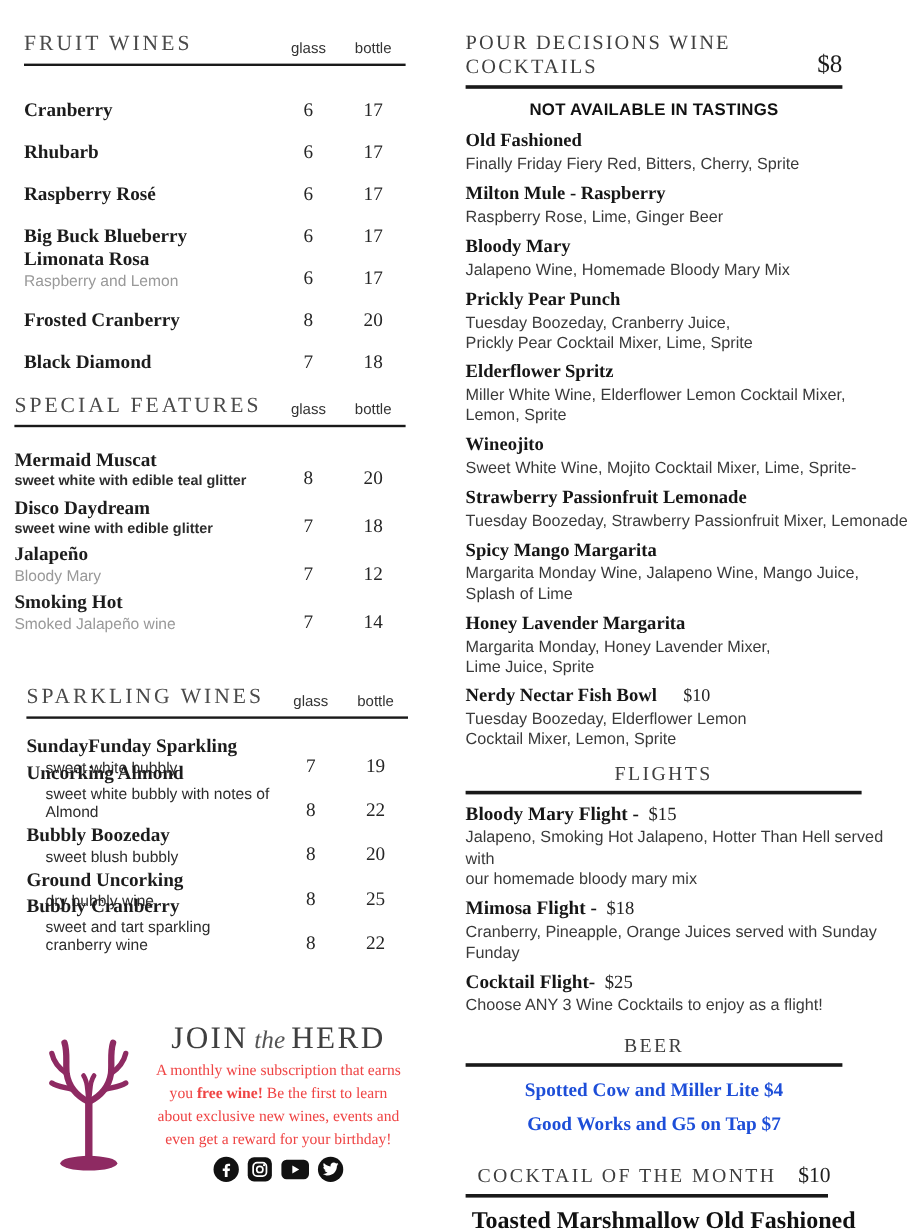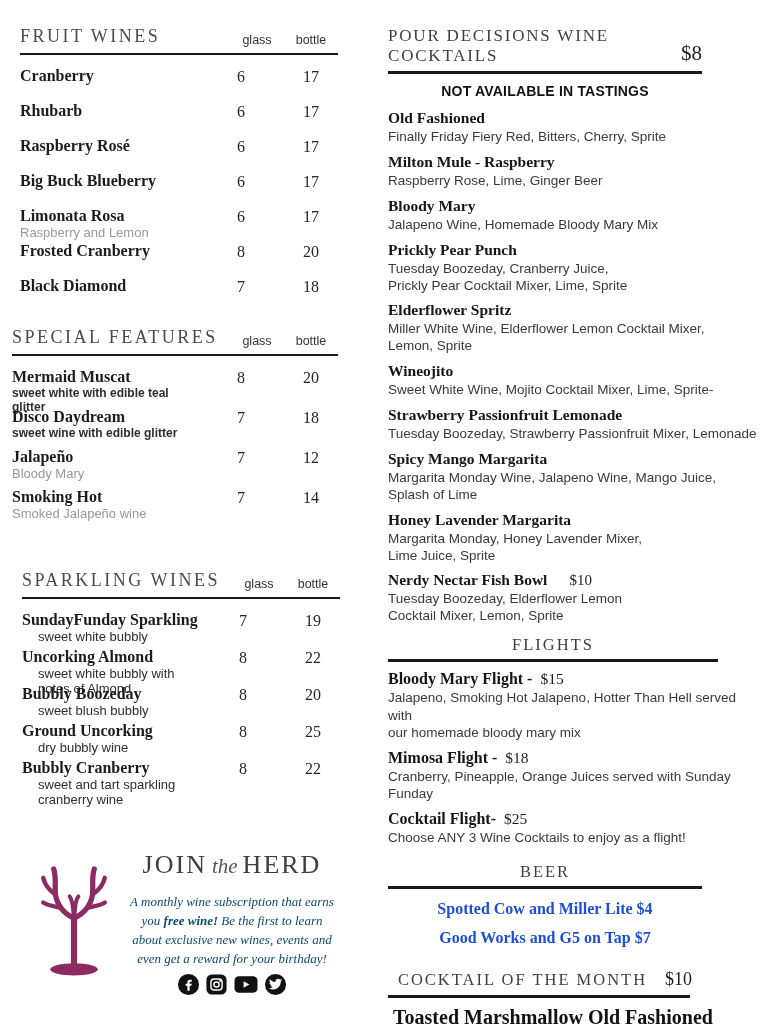--- a/index.html
+++ b/index.html
@@ -14,40 +14,40 @@
   #sec-sparkling{left:22px;top:570px;width:318px;}
   #sec-herd{left:28px;top:850px;width:310px;height:165px;}
   #right-col{position:absolute;left:388px;top:26px;width:372px;}
   
   .sechead{display:flex;align-items:flex-end;padding-bottom:6px;border-bottom:2.5px solid #191919;}
   .sectitle{flex:1;font-family:"Liberation Serif",serif;font-weight:400;font-size:18px;
     letter-spacing:2.5px;color:#4a4a4a;}
   .collab{width:54px;text-align:center;font-size:12.5px;color:#333;}
   
   .rows{margin-top:12px;}
-  .wrow{display:flex;align-items:flex-start;gap:16px;}
+  .wrow{display:flex;align-items:flex-end;}
   #sec-fruit .wrow{height:35px;}
   #sec-special .wrow{height:40px;}
   #sec-sparkling .wrow{height:37px;}
   .wmain{flex:1;}
   .wname{font-family:"Liberation Serif",serif;font-weight:700;font-size:16px;color:#1c1c1c;}
   .wnote{font-size:13px;color:#999;line-height:1.15;margin-top:1px;}
   .wnote.dark{font-size:12px;color:#2d2d2d;font-weight:600;}
   .wnote.sparkle{font-size:13px;color:#2d2d2d;font-weight:400;padding-left:16px;}
   .wglass,.wbottle{width:54px;text-align:center;font-family:"Liberation Serif",serif;
     font-size:16px;color:#262626;padding-top:1px;}
   
   #herd-logo{position:absolute;left:2px;top:2px;}
   .herdtext{margin-left:100px;width:208px;text-align:center;}
   .herdtitle{display:flex;justify-content:center;align-items:baseline;gap:5px;
     font-family:"Liberation Serif",serif;color:#3f3f3f;}
   .herd-caps{font-size:26px;letter-spacing:2px;font-weight:400;}
   .herd-the{font-style:italic;font-size:21px;color:#555;}
   .herdbody{font-family:"Liberation Serif",serif;font-size:13px;line-height:1.45;
-    color:#0c4a6e;margin-top:13px;font-style:italic;}
+    color:#ef4444;margin-top:3px;}
   .herdbody b{font-weight:700;}
   .social{display:flex;justify-content:center;gap:5px;margin-top:5px;}
   .social svg{display:block;}
   
   .rhead{width:314px;display:flex;justify-content:space-between;align-items:flex-end;}
   .rtitle{font-family:"Liberation Serif",serif;font-weight:400;font-size:17px;
     letter-spacing:1.8px;color:#3f3f3f;}
   .rprice-big{font-family:"Liberation Serif",serif;font-size:21px;color:#1d1d1d;}
   .rrule{width:314px;border-bottom:3px solid #191919;margin-top:5px;}
   .rnote{width:314px;text-align:center;font-weight:700;font-size:14px;color:#111;

